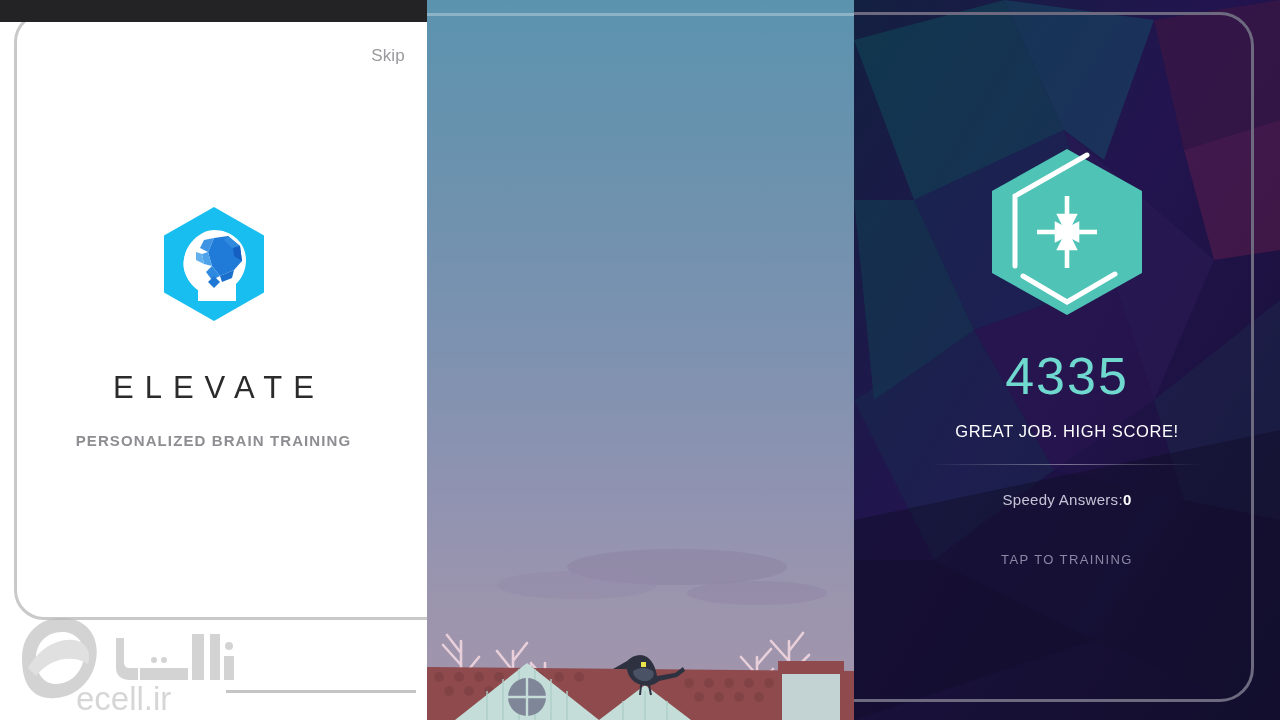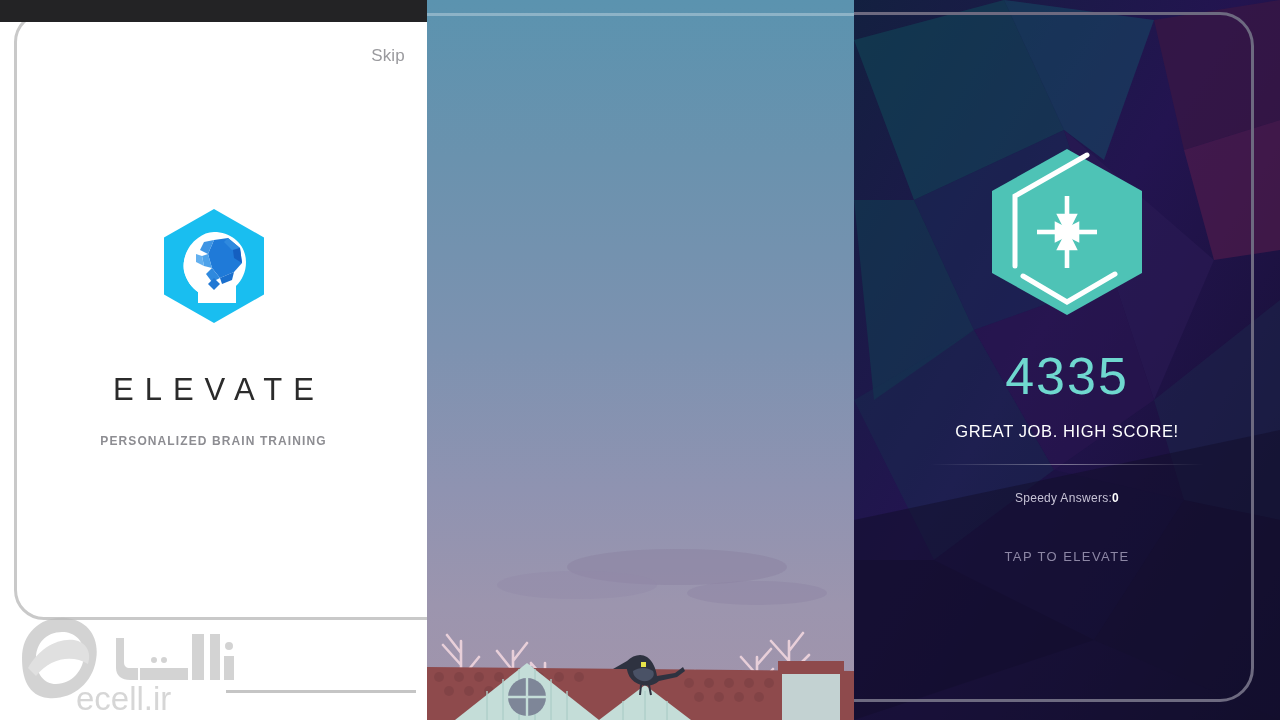--- a/index.html
+++ b/index.html
@@ -23,21 +23,21 @@
                    border:3px solid #c9c9c9; border-radius:30px; z-index:2; }
   .skip-left { position:absolute; right:22px; top:46px; font-size:17px; color:#9a9a9e;
                letter-spacing:.2px; z-index:7; }
   .splash-center { position:absolute; left:0; top:0; width:427px; height:720px;
                    display:flex; flex-direction:column; align-items:center;
                    justify-content:center; z-index:5; padding-bottom:65px; }
   .logo-hex { position:relative; width:104px; height:116px; }
   .logo-hex svg { display:block; }
   .brand-name { margin-top:48px; font-size:31px; letter-spacing:11px; color:#2b2b2b;
                 font-weight:300; padding-left:11px; }
-  .brand-sub { margin-top:26px; font-size:12px; letter-spacing:1.1px;
+  .brand-sub { margin-top:26px; font-size:15px; letter-spacing:1.1px;
                color:#8d8d92; font-weight:bold; }
 
   
   .watermark { position:absolute; left:12px; bottom:4px; width:250px; height:110px;
                z-index:9; opacity:.62; }
   .wm-line { position:absolute; left:226px; bottom:27px; width:190px; height:3px;
              background:#c5c5c5; z-index:8; }
 
   
   .p-mid { background:linear-gradient(#5b93af 0%, #6a92ae 22%, #7d92b0 48%,
@@ -54,21 +54,21 @@
   .r-content { position:absolute; left:0; top:0; width:426px; height:720px; z-index:4;
                display:flex; flex-direction:column; align-items:center; }
   .res-hex { margin-top:146px; width:160px; height:172px; }
   .res-score { margin-top:28px; font-size:52px; color:#6fd8cf; font-weight:300;
                letter-spacing:2px; }
   .res-msg { margin-top:16px; font-size:16.5px; color:#ffffff; font-weight:normal;
              letter-spacing:.6px; }
   .res-divider { margin-top:23px; width:274px; height:1px;
                  background:linear-gradient(90deg, rgba(255,255,255,0),
                    rgba(255,255,255,.40), rgba(255,255,255,0)); }
-  .res-stat { margin-top:26px; font-size:12px; color:#c7c3d6; letter-spacing:.3px; }
+  .res-stat { margin-top:26px; font-size:15px; color:#c7c3d6; letter-spacing:.3px; }
   .res-stat .sv { color:#ffffff; font-weight:bold; }
   .res-tap { margin-top:44px; font-size:13px; color:#8d87a5; letter-spacing:1.4px; }
 </style>
 </head>
 <body>
 
 <div id="stage">
 
   <div class="panel p-left">
 
@@ -242,21 +242,21 @@
           <polygon points="76,86 90,79 90,93"></polygon>
         </g>
       </svg>
 
       <div class="res-score">4335</div>
       <div class="res-msg">GREAT JOB. HIGH SCORE!</div>
       <div class="res-divider"></div>
       <div class="res-stat">
         <span>Speedy Answers:</span><span class="sv">0</span>
       </div>
-      <div class="res-tap">TAP TO ELEVATE</div>
+      <div class="res-tap">TAP TO TRAINING</div>
     </div>
   </div>
 
   <div class="watermark">
     <svg viewBox="0 0 250 110" width="250" height="110">
       <g fill="#b9b9b9">
         <path d="M10,52 C10,26 30,10 54,12 C76,14 88,32 84,54 C80,78 60,94 36,92
                  C16,90 10,72 10,52 Z M24,52 C24,68 32,78 44,78 C60,78 72,64 72,48
                  C72,34 62,26 50,26 C34,26 24,38 24,52 Z"></path>
         <path d="M16,62 C26,44 44,32 62,34 C74,36 80,46 76,58 C60,48 38,52 24,70 Z" fill="#cecece"></path>

